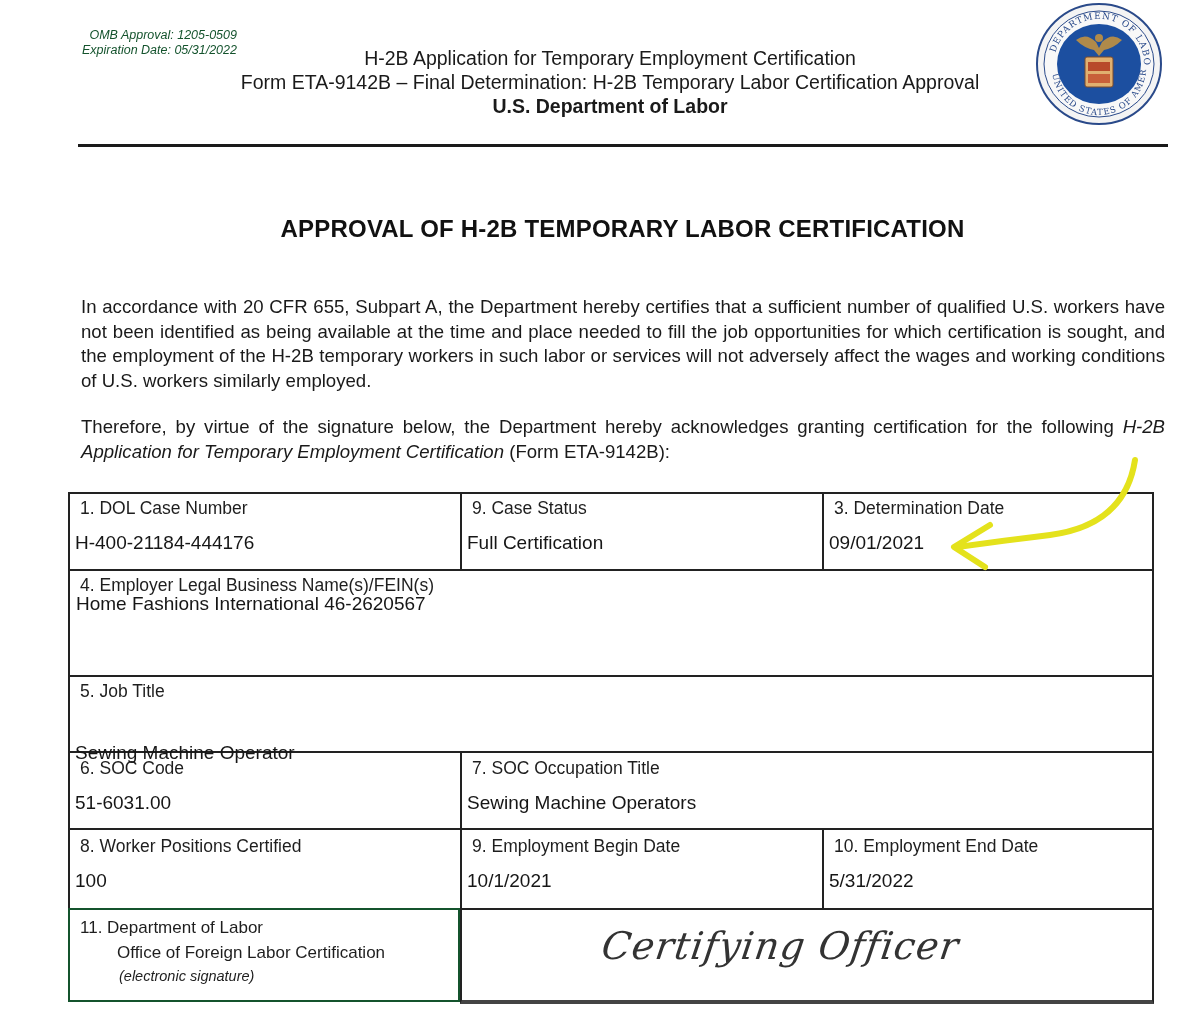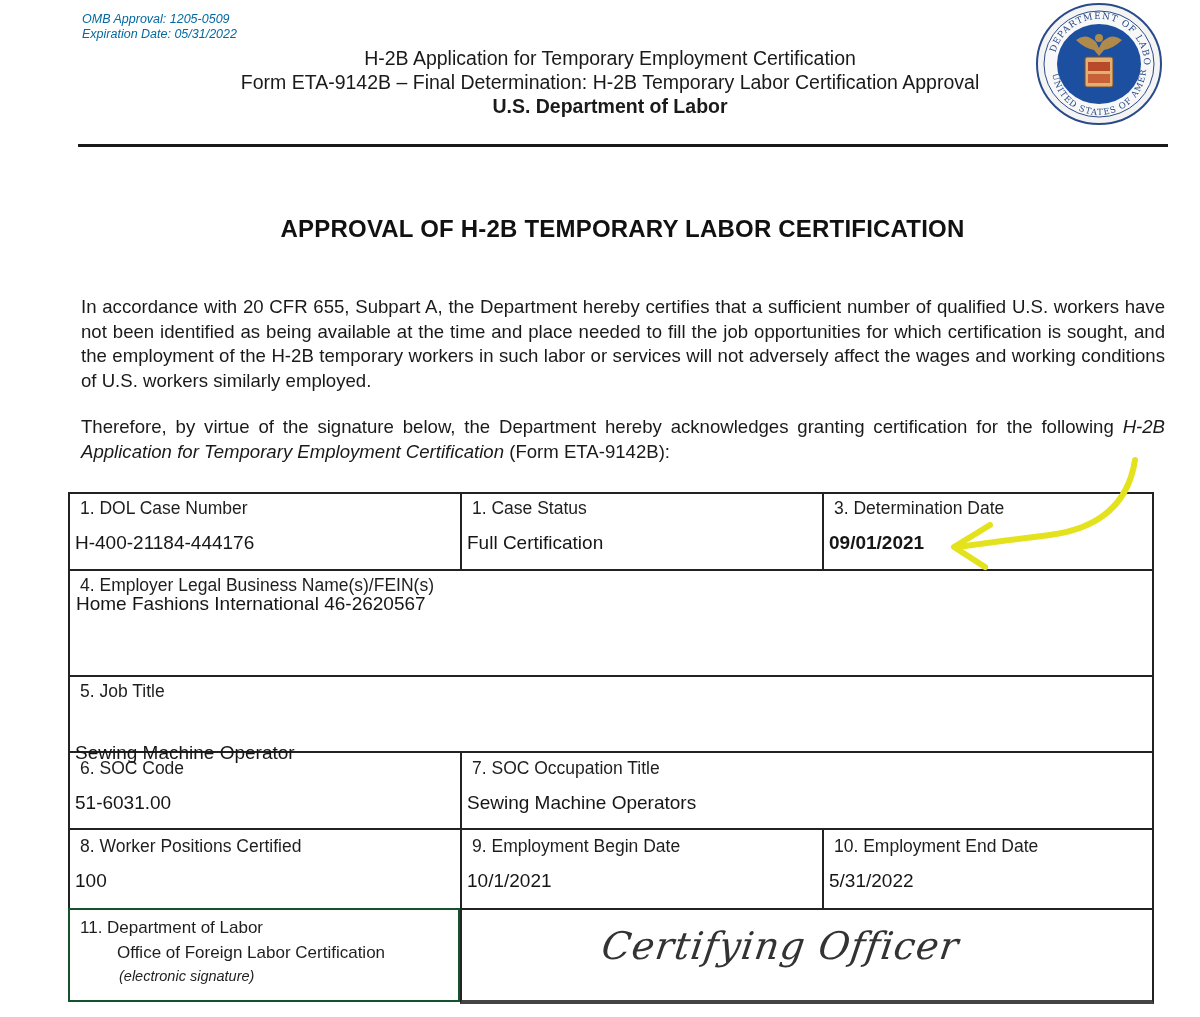--- a/index.html
+++ b/index.html
@@ -1,17 +1,17 @@
 <!DOCTYPE html>
 <html><head>
 <meta charset="utf-8">
 <style>
   html, body { margin:0; padding:0; background:#ffffff; }
   body { width:1200px; height:1017px; position:relative; overflow:hidden; font-family:"Liberation Sans", sans-serif; color:#141414; }
-  .omb { position:absolute; left:82px; top:12px; font-size:12.5px; font-style:italic; line-height:15px; color:#0369a1; }
+  .omb { position:absolute; left:82px; top:28px; font-size:12.5px; font-style:italic; line-height:15px; color:#14532d;text-align:right; }
   .hdr { position:absolute; left:180px; width:860px; top:46px; text-align:center; font-size:19.5px; line-height:24px; color:#1a1a1a; }
   .hdr .b { font-weight:bold; }
   .seal { position:absolute; left:1034px; top:2px; width:130px; height:124px; }
   .rule { position:absolute; left:78px; top:144px; width:1090px; height:3px; background:#1a1a1a; }
   .title { position:absolute; left:0; width:1245px; top:215px; text-align:center; font-weight:bold; font-size:24px; letter-spacing:0.2px; color:#111; }
   .para { position:absolute; left:81px; width:1084px; font-size:18.6px; line-height:24.6px; text-align:justify; color:#1a1a1a; }
   .p1 { top:295px; }
   .p2 { top:415px; }
   .para i { font-style:italic; }
   .tbl { position:absolute; border:2px solid #222; box-sizing:border-box; }
@@ -67,24 +67,24 @@
 <div class="hline" style="left:68px; top:751px; width:1086px;"></div>
 <div class="hline" style="left:68px; top:828px; width:1086px;"></div>
 
 <div class="vline" style="left:460px; top:492px; height:78px;"></div>
 <div class="vline" style="left:822px; top:492px; height:78px;"></div>
 <div class="vline" style="left:460px; top:751px; height:158px;"></div>
 <div class="vline" style="left:822px; top:828px; height:80px;"></div>
 
 <div class="lbl" style="left:80px; top:498px;">1.  DOL Case Number</div>
 <div class="val" style="left:75px; top:532px;">H-400-21184-444176</div>
-<div class="lbl" style="left:472px; top:498px;">1.  Case Status</div>
+<div class="lbl" style="left:472px; top:498px;">9.  Case Status</div>
 <div class="val" style="left:467px; top:532px;">Full Certification</div>
 <div class="lbl" style="left:834px; top:498px;">3.  Determination Date</div>
-<div class="val" style="left:829px; top:532px;font-weight:bold;">09/01/2021</div>
+<div class="val" style="left:829px; top:532px;">09/01/2021</div>
 
 <div class="lbl" style="left:80px; top:576px; line-height:18px;">4.  Employer Legal Business Name(s)/FEIN(s)</div>
 <div class="val" style="left:76px; top:594px; line-height:20px;">Home Fashions International 46-2620567</div>
 
 <div class="lbl" style="left:80px; top:681px;">5.  Job Title</div>
 <div class="val" style="left:75px; top:714px;margin-top:28px;">Sewing Machine Operator</div>
 
 <div class="lbl" style="left:80px; top:758px;">6.  SOC Code</div>
 <div class="val" style="left:75px; top:792px;">51-6031.00</div>
 <div class="lbl" style="left:472px; top:758px;">7.  SOC Occupation Title</div>

